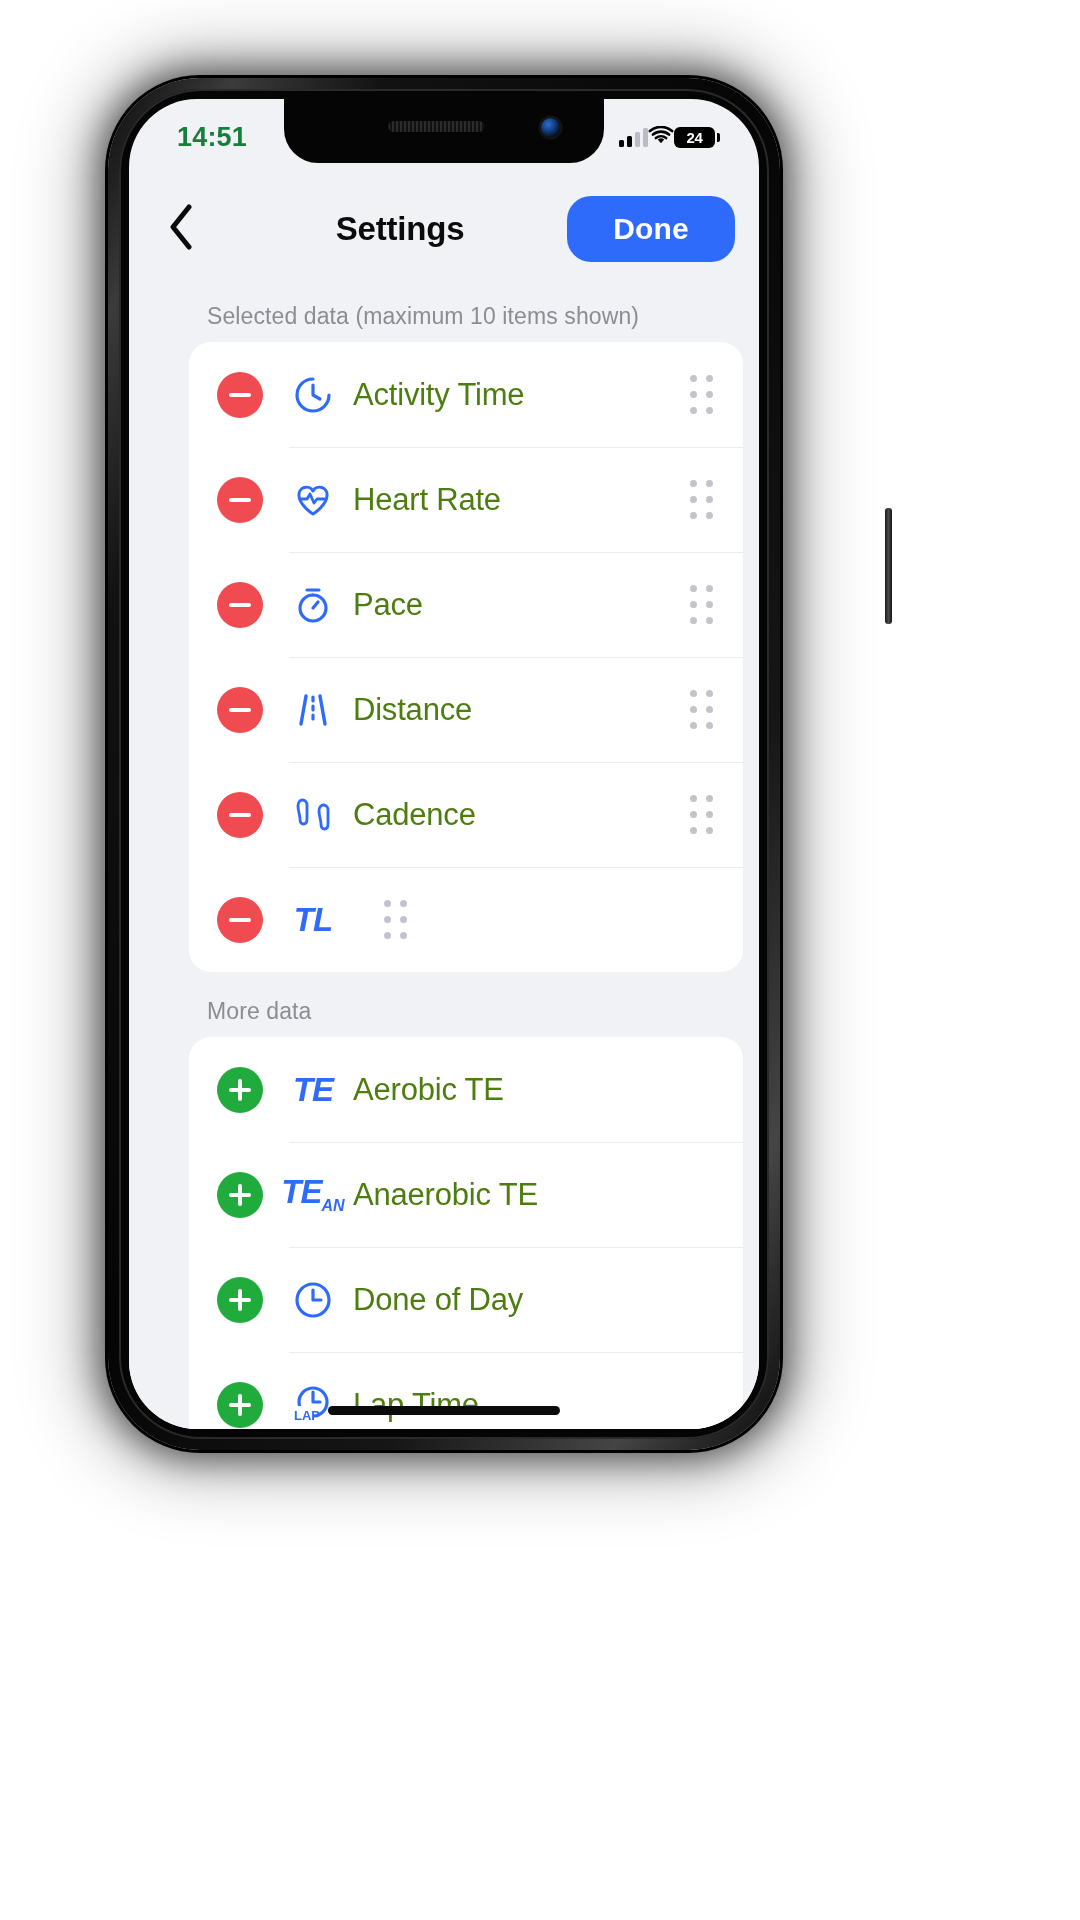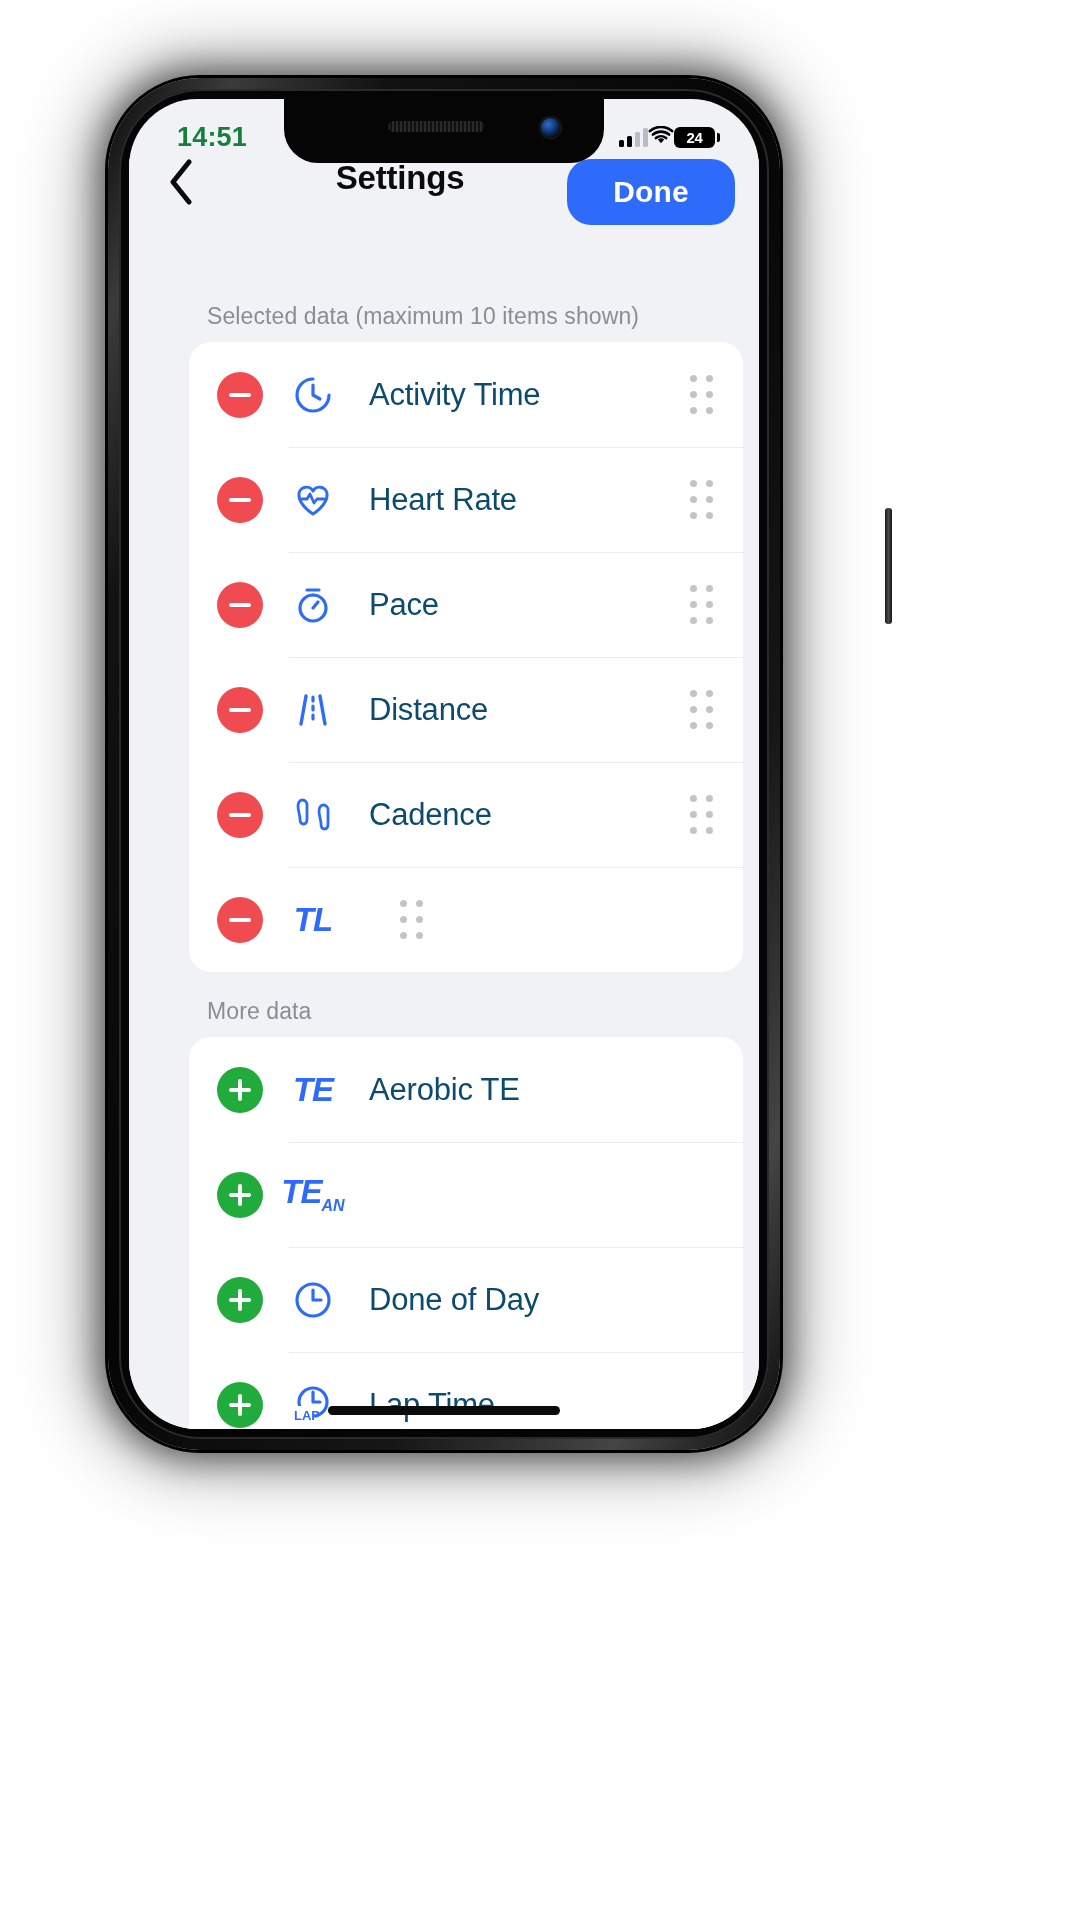--- a/index.html
+++ b/index.html
@@ -77,22 +77,22 @@
   .sig i:nth-child(1) { height: 7px; }
   .sig i:nth-child(2) { height: 11px; }
   .sig i:nth-child(3) { height: 15px; background: #b9bcc4; }
   .sig i:nth-child(4) { height: 19px; background: #b9bcc4; }
   .batt { position: relative; width: 41px; height: 21px; border-radius: 6px; background: #000; display:flex; align-items:center; justify-content:center; }
   .batt:after { content:""; position:absolute; right:-5px; top:6px; width:3px; height:9px; border-radius:0 2px 2px 0; background:#000; }
   .batt span { font-size: 15px; font-weight: 700; color: #fff; letter-spacing: -.3px; }
 
   
   .navbar {
-    position: absolute; left: 0; top: 60px; width: 100%; height: 112px;
-    display: flex; align-items: flex-start; z-index: 10; background: #f1f2f5;
+    position: absolute; left: 0; top: 74px; width: 100%; height: 112px;
+    display: flex; align-items: center; z-index: 10; background: #f1f2f5;
   }
   .nav-back { width: 104px; display: flex; align-items: center; justify-content: center; cursor: pointer; }
   .nav-title { flex: 1; text-align: center; font-size: 33px; font-weight: 700; color: #0b0b0c; letter-spacing: -.2px; }
   .nav-done {
     width: 168px; margin-right: 24px; height: 66px;
     background: #2f6bfb; color: #fff; border: 0; border-radius: 24px;
     font-family: "Liberation Sans", sans-serif; font-size: 30px; font-weight: 600;
     cursor: pointer; letter-spacing: .1px;
   }
 
@@ -114,27 +114,27 @@
     border: 0; cursor: pointer; margin-right: 24px;
   }
   .action-btn.minus { background: #ef4b50; }
   .action-btn.plus  { background: #21ab3d; }
   .action-btn .bar-h { width: 22px; height: 4px; background: #fff; border-radius: 2px; }
   .action-btn .bar-v { width: 4px; height: 22px; background: #fff; border-radius: 2px; position: absolute; }
 
   .row-icon {
     flex: 0 0 auto; width: 52px; height: 52px;
     display: flex; align-items: center; justify-content: center;
-    color: #2f6bfb; margin-right: 30px;
+    color: #2f6bfb; margin-right: 14px;
   }
   .row-icon svg { display: block; }
   .glyph { font-style: italic; font-weight: 800; color: #2f6bfb; font-size: 33px; line-height: 1; letter-spacing: -1px; font-family: "Liberation Sans", sans-serif; }
   .glyph .sub { font-size: 16px; vertical-align: sub; letter-spacing: 0; }
 
-  .row-label { font-size: 31px; color: #0c4a6e; letter-spacing: -.2px; flex: 1; }
+  .row-label { font-size: 31px; color: #4d7c0f; letter-spacing: -.2px; flex: 1; }
 
   .drag-handle { flex: 0 0 auto; width: 84px; display: flex; align-items: center; justify-content: center; cursor: grab; }
   .drag-handle .dots { display: grid; grid-template-columns: repeat(2, 7px); grid-auto-rows: 7px; gap: 9px; }
   .drag-handle .dots i { display: block; width: 7px; height: 7px; border-radius: 50%; background: #c2c4cb; }
 
   
   .home-ind {
     position: absolute; left: 50%; bottom: 14px; transform: translateX(-50%);
     width: 232px; height: 9px; border-radius: 5px; background: #0b0b0c; z-index: 40;
   }
@@ -353,20 +353,21 @@
           </div>
 
           <div class="row">
             <button class="action-btn plus">
                 <span class="bar-h"></span>
                 <span class="bar-v"></span>
               </button>
             <span class="row-icon">
               <span class="glyph"><span>TE</span><span class="sub">AN</span></span>
             </span>
+            <span class="row-label">Anaerobic TE</span>
           </div>
 
           <div class="row">
             <button class="action-btn plus">
                 <span class="bar-h"></span>
                 <span class="bar-v"></span>
               </button>
             <span class="row-icon">
               <svg width="40" height="40" viewBox="0 0 40 40">
                   <circle cx="20" cy="20" r="16" stroke="#2f6bfb" stroke-width="3.2" fill="none"></circle>

